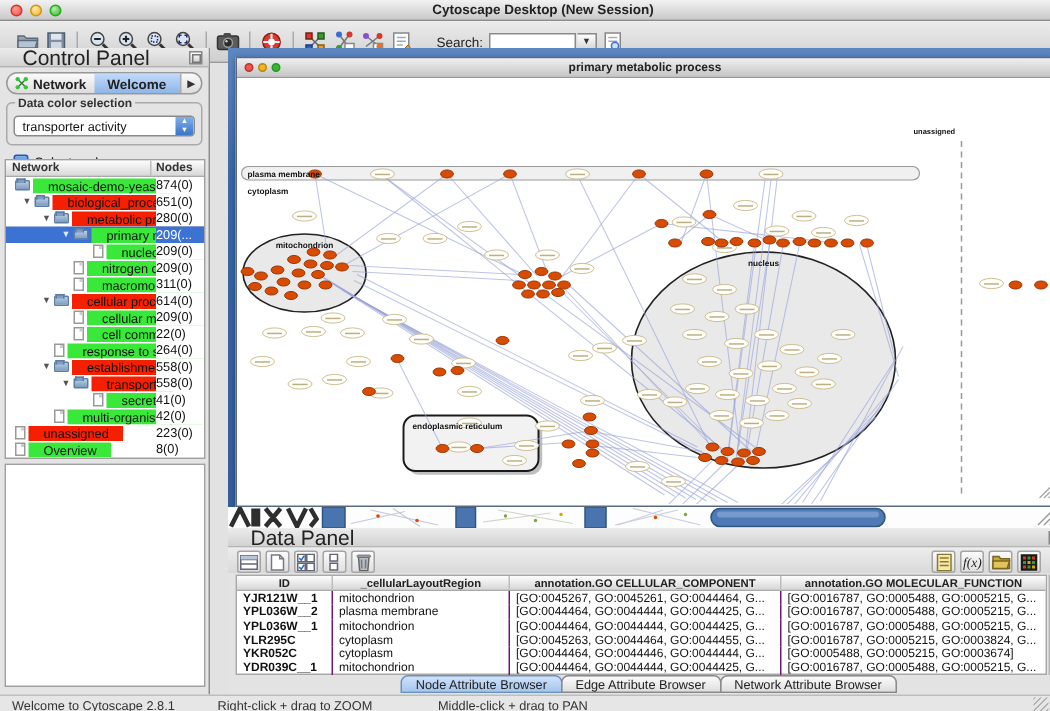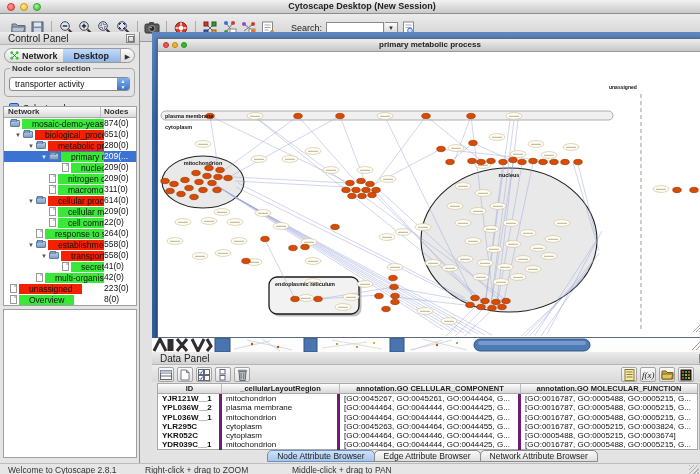--- a/index.html
+++ b/index.html
@@ -29,22 +29,22 @@
     font-size:8px;padding:0 2px;font-family:"Liberation Sans",sans-serif;}
   .dd-btn{width:13px;height:12px;border:1px solid #8a8a8a;border-left:none;
     background:linear-gradient(#fdfdfd,#d6d6d6);font-size:6px;line-height:10px;
     text-align:center;padding:0;color:#333;}
 
   
   .main{position:absolute;left:0;top:32px;width:700px;height:431px;}
   .control-panel{position:absolute;left:0;top:0;width:140px;height:431px;
     background:#e4e4e4;border-right:1px solid #909090;}
   .panel-title{height:13px;background:linear-gradient(#ececec,#d2d2d2);
-    border-bottom:1px solid #b5b5b5;font-size:10px;color:#222;line-height:13px;
-    padding-left:8px;position:relative;}
+    border-bottom:1px solid #b5b5b5;font-size:14px;color:#222;line-height:13px;
+    padding-left:15px;position:relative;}
   .float-icon{position:absolute;right:4px;top:2px;width:9px;height:9px;
     border:1px solid #888;background:linear-gradient(#fff,#ccc);}
   .float-icon:before{content:"";position:absolute;left:1px;top:1px;width:4px;height:4px;border:1px solid #777;}
 
   .cp-tabs{display:flex;align-items:center;margin:3px 4px 0 4px;height:15px;
     border:1px solid #999;border-radius:8px;background:linear-gradient(#fbfbfb,#dcdcdc);overflow:hidden;}
   .cp-tab{flex:1;height:100%;display:flex;align-items:center;justify-content:center;
     gap:3px;font-size:9px;font-weight:bold;color:#222;}
   .cp-tab.active{background:linear-gradient(#c3dafa,#8fb6e8);}
   .cp-tab-arrow{width:14px;text-align:center;font-size:7px;color:#333;border-left:1px solid #aaa;height:100%;line-height:15px;}
@@ -131,21 +131,21 @@
     background:linear-gradient(#ededed,#d9d9d9);}
   .dbtn{width:16px;height:15px;border:1px solid #a5a5a5;border-radius:2px;
     background:linear-gradient(#fbfbfb,#dfdfdf);padding:0;display:flex;align-items:center;justify-content:center;}
   .dp-right{margin-left:auto;display:flex;gap:3px;margin-right:18px;}
   .table-wrap{position:absolute;left:5px;top:31px;width:541px;height:67px;background:#fff;border:1px solid #a8a8a8;}
   .thead{display:flex;height:10px;background:linear-gradient(#fdfdfd,#d7d7d7);border-bottom:1px solid #aaa;}
   .hcell{font-size:7.5px;font-weight:bold;color:#222;text-align:center;
     border-right:1px solid #bdbdbd;overflow:hidden;white-space:nowrap;line-height:10px;}
   .drow{display:flex;height:9.3px;}
   .dcell{font-size:8px;color:#111;padding-left:4px;white-space:nowrap;overflow:hidden;
-    border-right:3px solid #701a75;line-height:9.3px;}
+    border-right:1px solid #701a75;line-height:9.3px;}
   .dcell.c0{font-weight:bold;}
   .c0{width:64px;}.c1{width:118px;}.c2{width:181px;}.c3{width:176px;border-right:none;}
   .vscroll{position:absolute;right:2px;top:31px;width:11px;height:67px;
     background:#efefef;border:1px solid #b5b5b5;}
   .vthumb{position:absolute;left:1px;top:2px;width:7px;height:20px;border-radius:4px;
     background:linear-gradient(90deg,#8ab6f2,#3d79d6);border:0.5px solid #2d5da8;}
   .varrow{position:absolute;left:0;width:9px;height:9px;font-size:5px;text-align:center;
     line-height:9px;color:#555;background:linear-gradient(#fafafa,#d5d5d5);border-top:1px solid #b5b5b5;}
   .va-up{bottom:9px;}.va-dn{bottom:0;}
 
@@ -307,27 +307,27 @@
               <line x1="2" y1="2" x2="8" y2="8" stroke="#2a7a2a"></line>
               <line x1="8" y1="2" x2="2" y2="8" stroke="#2a7a2a"></line>
               <circle cx="2" cy="2" r="1.6" fill="#3ac23a"></circle>
               <circle cx="8" cy="2" r="1.6" fill="#3ac23a"></circle>
               <circle cx="2" cy="8" r="1.6" fill="#3ac23a"></circle>
               <circle cx="8" cy="8" r="1.6" fill="#3ac23a"></circle>
             </svg>
           <span>Network</span>
         </div>
         <div class="cp-tab active">
-          <span>Desktop</span>
+          <span>Welcome</span>
         </div>
         <div class="cp-tab-arrow">▶</div>
       </div>
 
       <div class="groupbox">
-        <span class="gb-legend">Node color selection</span>
+        <span class="gb-legend">Data color selection</span>
         <div class="combo">
           <span class="combo-value">transporter activity</span>
           <span class="combo-stepper">▲<br>▼</span>
         </div>
       </div>
 
       <div class="checkrow">
         <span class="checkbox">✓</span>
         <span class="checklabel">Select nodes</span>
       </div>

